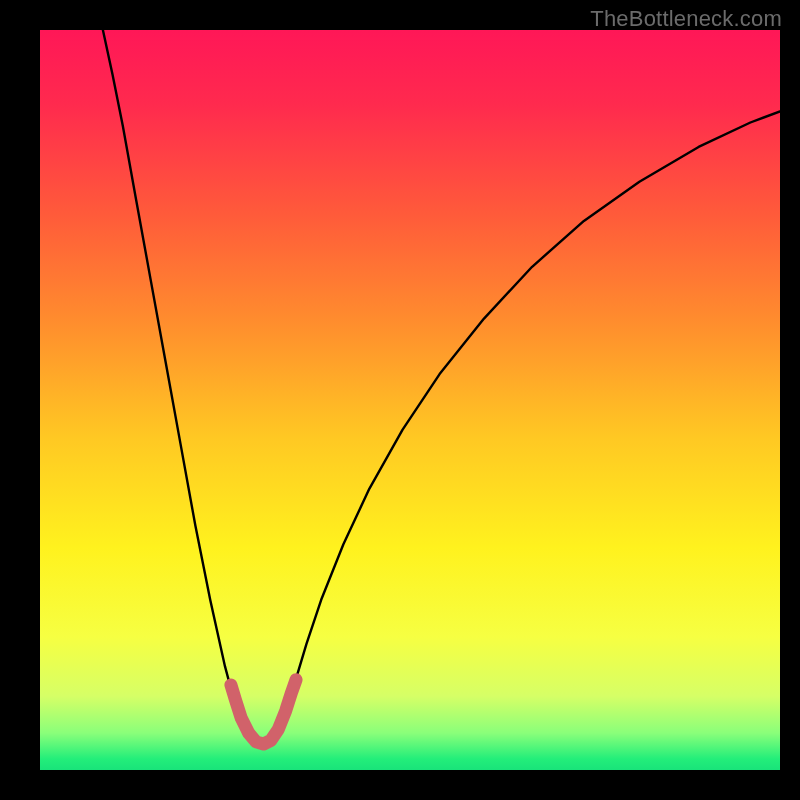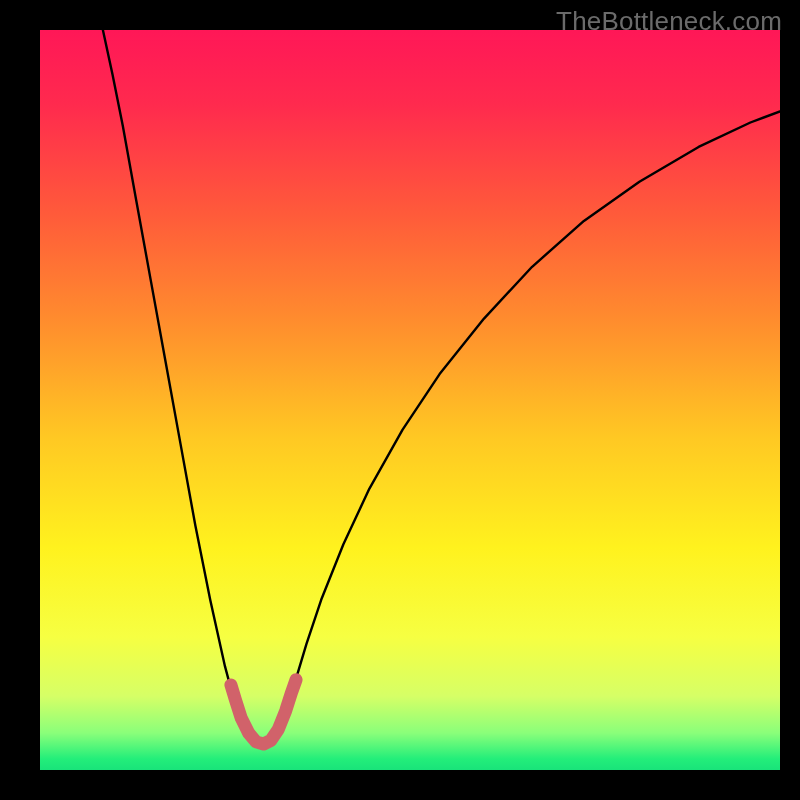--- a/index.html
+++ b/index.html
@@ -33,21 +33,21 @@
   }
   svg.curve {
     position: absolute;
     left: 0; top: 0;
   }
   .watermark {
     position: absolute;
     top: 6px;
     right: 18px;
     color: #6b6b6b;
-    font-size: 26px;
+    font-size: 22px;
     letter-spacing: 0.2px;
     font-weight: 400;
   }
 </style>
 </head>
 <body>
 
 <div class="frame">
   <div class="plot-area">
     <svg class="gradient" width="740" height="740" viewBox="0 0 740 740" preserveAspectRatio="none">

